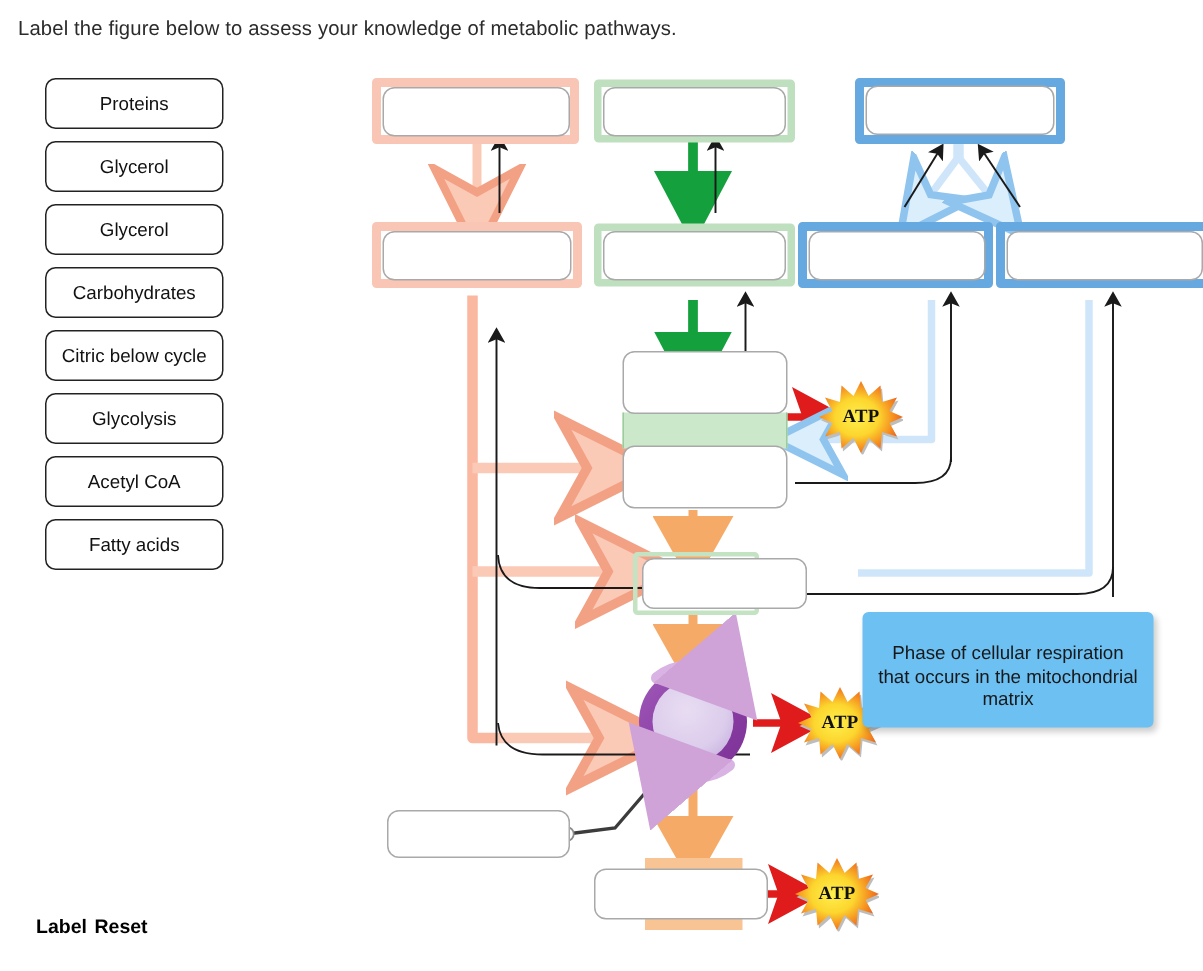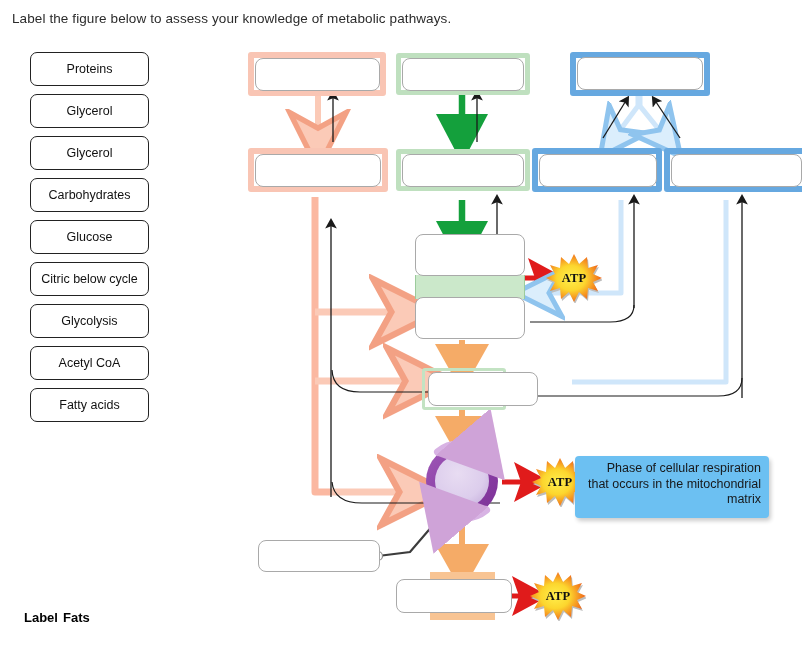--- a/index.html
+++ b/index.html
@@ -126,54 +126,53 @@
     font-family: "Liberation Serif", serif;
     font-weight: bold;
     font-size: 12.5px;
     color: #111;
     letter-spacing: 0.2px;
   }
 
   
   #tooltip {
     position: absolute;
-    left: 575px; top: 456px;
+    left: 575px; top: 408px;
     width: 194px;
-    padding: 5px 8px 10px;
+    padding: 20px 8px 10px;
     background: #6cc0f2;
     border-radius: 4px;
     box-shadow: 2px 3px 4px rgba(0,0,0,0.20);
     font-size: 12.5px;
     line-height: 1.25;
     color: #17181a;
-    text-align: right;
+    text-align: center;
     z-index: 12;
   }
 </style>
 </head>
 <body>
 
 <div id="page">
 
   <div id="prompt">Label the figure below to assess your knowledge of metabolic pathways.</div>
 
   <div id="label-bank">
     <div class="bank-item">Proteins</div>
     <div class="bank-item">Glycerol</div>
     <div class="bank-item">Glycerol</div>
     <div class="bank-item">Carbohydrates</div>
-    <div class="bank-item">Glucose</div>
     <div class="bank-item">Citric below cycle</div>
     <div class="bank-item">Glycolysis</div>
     <div class="bank-item">Acetyl CoA</div>
     <div class="bank-item">Fatty acids</div>
   </div>
 
   <div id="zoom-reset">
-    <span>Label</span><span class="sep"></span><span>Fats</span>
+    <span>Label</span><span class="sep"></span><span>Reset</span>
   </div>
 
   <div id="figure">
 
     <svg id="figure-svg" viewBox="0 0 802 647">
       <defs>
 
         <marker id="mk-black" markerWidth="9" markerHeight="9" refX="5" refY="4.5" orient="auto">
           <path d="M0,0 L8,4.5 L0,9 L1.8,4.5 Z" fill="#1a1a1a"></path>
         </marker>

